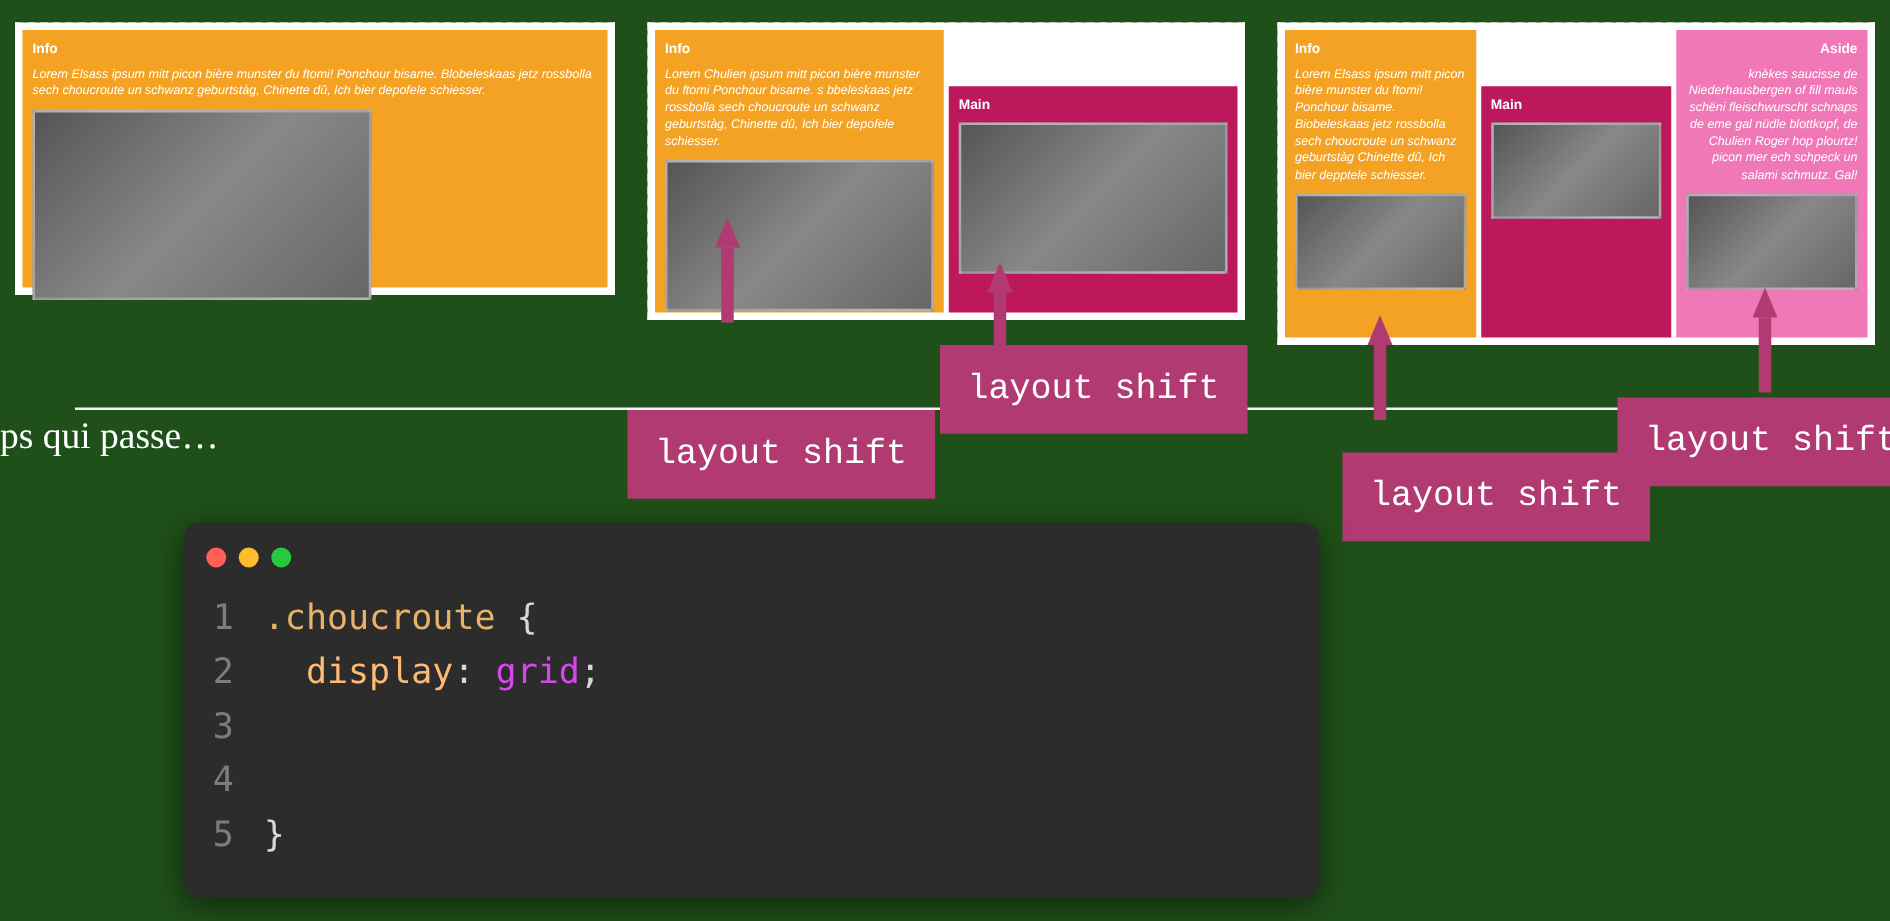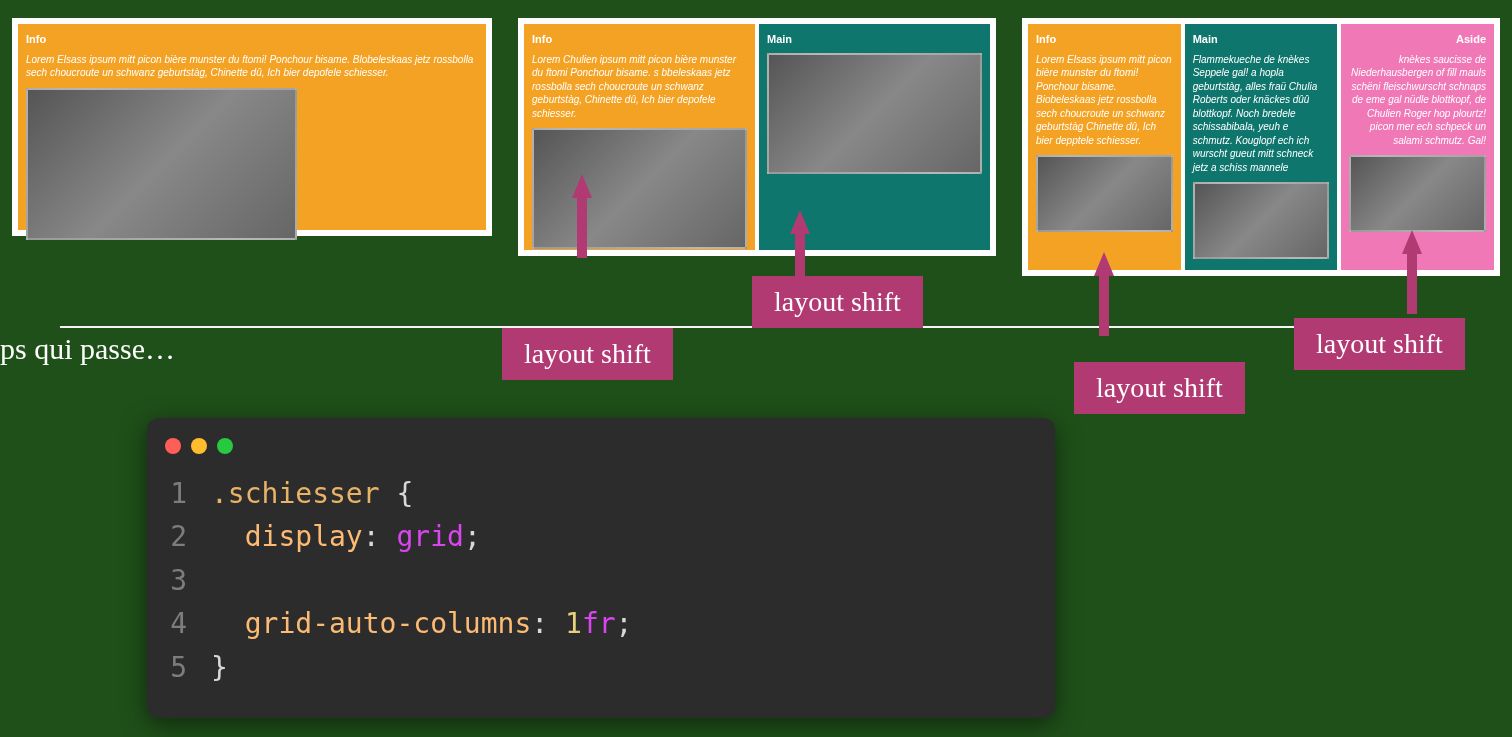--- a/index.html
+++ b/index.html
@@ -29,21 +29,21 @@
     color: #fff;
     padding: 8px;
     font-family: Arial, Helvetica, sans-serif;
     font-size: 10px;
     line-height: 1.35;
     position: relative;
   }
   .col h4 { font-size: 11px; font-weight: bold; margin-bottom: 6px; }
   .col p { margin-bottom: 8px; font-style: italic; }
   .col-info  { background: #f4a223; }
-  .col-main  { background: #0f766e; }
+  .col-main  { background: #be185d; margin-top: 45px; }
   .col-aside { background: #f078b6; text-align: right; }
   .imgph {
     width: 100%;
     aspect-ratio: 16/9;
     background: linear-gradient(135deg,#555 0%, #888 50%, #666 100%);
     border: 2px solid rgba(255,255,255,0.4);
   }
   
   .demo1 { left: 12px;  top: 18px;  width: 480px; height: 218px; }
   .demo2 { left: 518px; top: 18px;  width: 478px; height: 238px; }
@@ -69,22 +69,22 @@
     color: #ffffff;
     font-style: normal;
   }
 
   
   .shift {
     position: absolute;
     background: #b13a72;
     color: #fff;
     font-size: 28px;
-    font-family: Liberation Serif, serif;
-    padding: 10px 22px;
+    font-family: Liberation Mono, monospace;
+    padding: 20px 22px;
     white-space: nowrap;
   }
   .arrow {
     position: absolute;
     width: 0; height: 0;
     border-left: 10px solid transparent;
     border-right: 10px solid transparent;
     border-bottom: 24px solid #b13a72;
   }
   .arrow::after {
@@ -146,21 +146,20 @@
   </div>
 
   <div class="demo demo3">
     <div class="col col-info">
       <h4>Info</h4>
       <p>Lorem Elsass ipsum mitt picon bière munster du ftomi! Ponchour bisame. Biobeleskaas jetz rossbolla sech choucroute un schwanz geburtstàg Chinette dû, Ich bier depptele schiesser.</p>
       <div class="imgph"></div>
     </div>
     <div class="col col-main">
       <h4>Main</h4>
-      <p>Flammekueche de knèkes Seppele gal! a hopla geburtstàg, alles fraü Chulia Roberts oder knäckes dûû blottkopf. Noch bredele schissabibala, yeuh e schmutz. Kouglopf ech ich wurscht gueut mitt schneck jetz a schiss mannele</p>
       <div class="imgph"></div>
     </div>
     <div class="col col-aside">
       <h4>Aside</h4>
       <p>knèkes saucisse de Niederhausbergen of fill mauls schëni fleischwurscht schnaps de eme gal nüdle blottkopf, de Chulien Roger hop plourtz! picon mer ech schpeck un salami schmutz. Gal!</p>
       <div class="imgph"></div>
     </div>
   </div>
 
   <div class="timeline"></div>
@@ -179,32 +178,31 @@
   <div class="shift" style="left:1294px; top:318px;">layout shift</div>
 
   <div class="codewin">
     <div class="dots">
       <div class="dot dot-r"></div>
       <div class="dot dot-y"></div>
       <div class="dot dot-g"></div>
     </div>
     <div class="codeline">
       <span class="ln">1</span>
-      <span><span class="sel">.schiesser</span><span class="punct"> {</span></span>
+      <span><span class="sel">.choucroute</span><span class="punct"> {</span></span>
     </div>
     <div class="codeline">
       <span class="ln">2</span>
       <span>&nbsp;&nbsp;<span class="prop">display</span><span class="punct">:</span> <span class="kw">grid</span><span class="punct">;</span></span>
     </div>
     <div class="codeline">
       <span class="ln">3</span>
     </div>
     <div class="codeline">
       <span class="ln">4</span>
-      <span>&nbsp;&nbsp;<span class="prop">grid-auto-columns</span><span class="punct">:</span> <span class="num">1</span><span class="kw">fr</span><span class="punct">;</span></span>
     </div>
     <div class="codeline">
       <span class="ln">5</span>
       <span class="punct">}</span>
     </div>
   </div>
 
 </div>
 
 </body></html>

